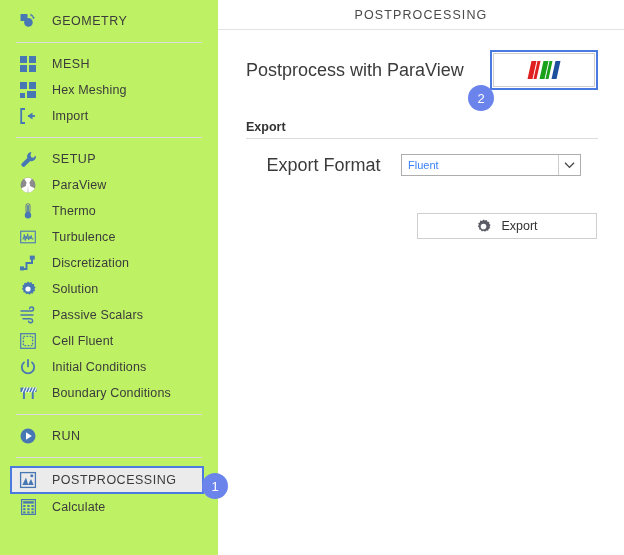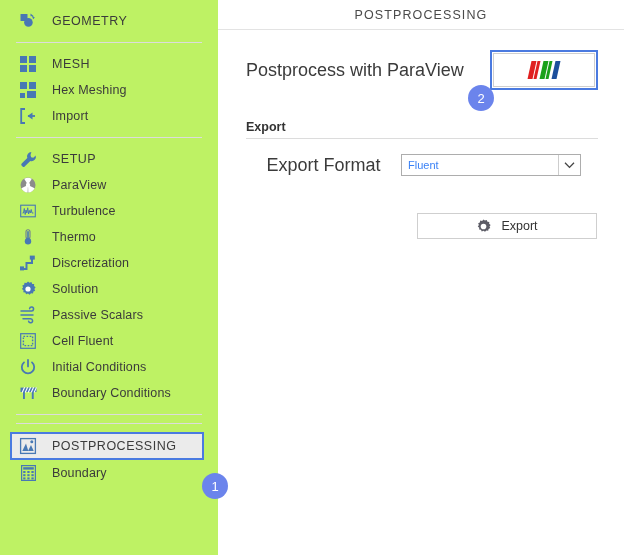--- a/index.html
+++ b/index.html
@@ -294,36 +294,36 @@
           <path fill="#ffffff" d="M8 8 L14.6 11.2 A7.4 7.4 0 0 1 8.3 15.5 Z"></path>
           <path fill="#ffffff" d="M8 8 L7.6 15.5 A7.4 7.4 0 0 1 1.4 11.2 Z"></path>
         </svg>
       </span>
       <span class="nav-label">ParaView</span>
     </div>
 
     <div class="nav-item">
       <span class="nav-icon">
         <svg width="16" height="16" viewBox="0 0 16 16">
-          <rect x="0.7" y="2.2" width="14.6" height="11.6" fill="none" stroke="#4878b4" stroke-width="1.1"></rect>
-          <polyline points="2.5,10 3.5,10 4.3,5.5 5.2,11.5 6,7 6.8,10 7.7,4.8 8.6,11 9.4,7.5 10.3,10 11.2,6.5 12,10 13.4,10" fill="none" stroke="#4878b4" stroke-width="1"></polyline>
-        </svg>
-      </span>
-      <span class="nav-label">Turbulence</span>
-    </div>
-
-    <div class="nav-item">
-      <span class="nav-icon">
-        <svg width="16" height="16" viewBox="0 0 16 16">
           <rect x="6" y="0.8" width="4" height="9" rx="2" fill="none" stroke="#6f7f91" stroke-width="1.1"></rect>
           <rect x="7.2" y="2.2" width="1.6" height="7" fill="#4878b4"></rect>
           <circle cx="8" cy="12.2" r="3.2" fill="#4878b4"></circle>
         </svg>
       </span>
       <span class="nav-label">Thermo</span>
+    </div>
+
+    <div class="nav-item">
+      <span class="nav-icon">
+        <svg width="16" height="16" viewBox="0 0 16 16">
+          <rect x="0.7" y="2.2" width="14.6" height="11.6" fill="none" stroke="#4878b4" stroke-width="1.1"></rect>
+          <polyline points="2.5,10 3.5,10 4.3,5.5 5.2,11.5 6,7 6.8,10 7.7,4.8 8.6,11 9.4,7.5 10.3,10 11.2,6.5 12,10 13.4,10" fill="none" stroke="#4878b4" stroke-width="1"></polyline>
+        </svg>
+      </span>
+      <span class="nav-label">Turbulence</span>
     </div>
 
     <div class="nav-item">
       <span class="nav-icon">
         <svg width="16" height="16" viewBox="0 0 16 16">
           <path class="bl-s" stroke-width="2" stroke-linejoin="miter" d="M1.5 14 L6.5 14 L6.5 8 L12 8 L12 3"></path>
           <rect class="bl" x="9.8" y="0.6" width="5" height="4"></rect>
           <rect class="bl" x="0" y="11.4" width="4" height="4"></rect>
         </svg>
       </span>
@@ -385,20 +385,29 @@
           </g>
           <rect class="bl" x="3" y="7" width="1.9" height="7"></rect>
           <rect class="bl" x="11.8" y="7" width="1.9" height="7"></rect>
         </svg>
       </span>
       <span class="nav-label">Boundary Conditions</span>
     </div>
 
     <div class="nav-sep"></div>
 
+    <div class="nav-item">
+      <span class="nav-icon">
+        <svg width="16" height="16" viewBox="0 0 16 16">
+          <circle class="bl" cx="8" cy="8" r="7.5"></circle>
+          <path fill="#ffffff" d="M6 4.2 L11.8 8 L6 11.8 Z"></path>
+        </svg>
+      </span>
+      <span class="nav-label cap">RUN</span>
+    </div>
 
     <div class="nav-sep"></div>
 
     <div class="nav-item selected">
       <span class="nav-icon">
         <svg width="16" height="16" viewBox="0 0 16 16">
           <rect x="0.6" y="0.6" width="14.8" height="14.8" fill="none" stroke="#4878b4" stroke-width="1.3"></rect>
           <path class="bl" d="M2.3 13 L6 5.5 L8.3 13 Z"></path>
           <path class="bl" d="M8 13 L11 7 L13.7 13 Z"></path>
           <circle class="bl" cx="11.8" cy="3.8" r="1.5"></circle>
@@ -418,21 +427,21 @@
             <rect x="10.4" y="6" width="2.3" height="2"></rect>
             <rect x="2.2" y="9.2" width="2.3" height="2"></rect>
             <rect x="6.3" y="9.2" width="2.3" height="2"></rect>
             <rect x="10.4" y="9.2" width="2.3" height="2"></rect>
             <rect x="2.2" y="12.4" width="2.3" height="2"></rect>
             <rect x="6.3" y="12.4" width="2.3" height="2"></rect>
             <rect x="10.4" y="12.4" width="2.3" height="2"></rect>
           </g>
         </svg>
       </span>
-      <span class="nav-label">Boundary</span>
+      <span class="nav-label">Calculate</span>
     </div>
 
     <div id="sidebar-gutter"></div>
   </div>
 
   <div id="main">
 
     <div id="main-header">
       <span id="main-title">POSTPROCESSING</span>
     </div>

